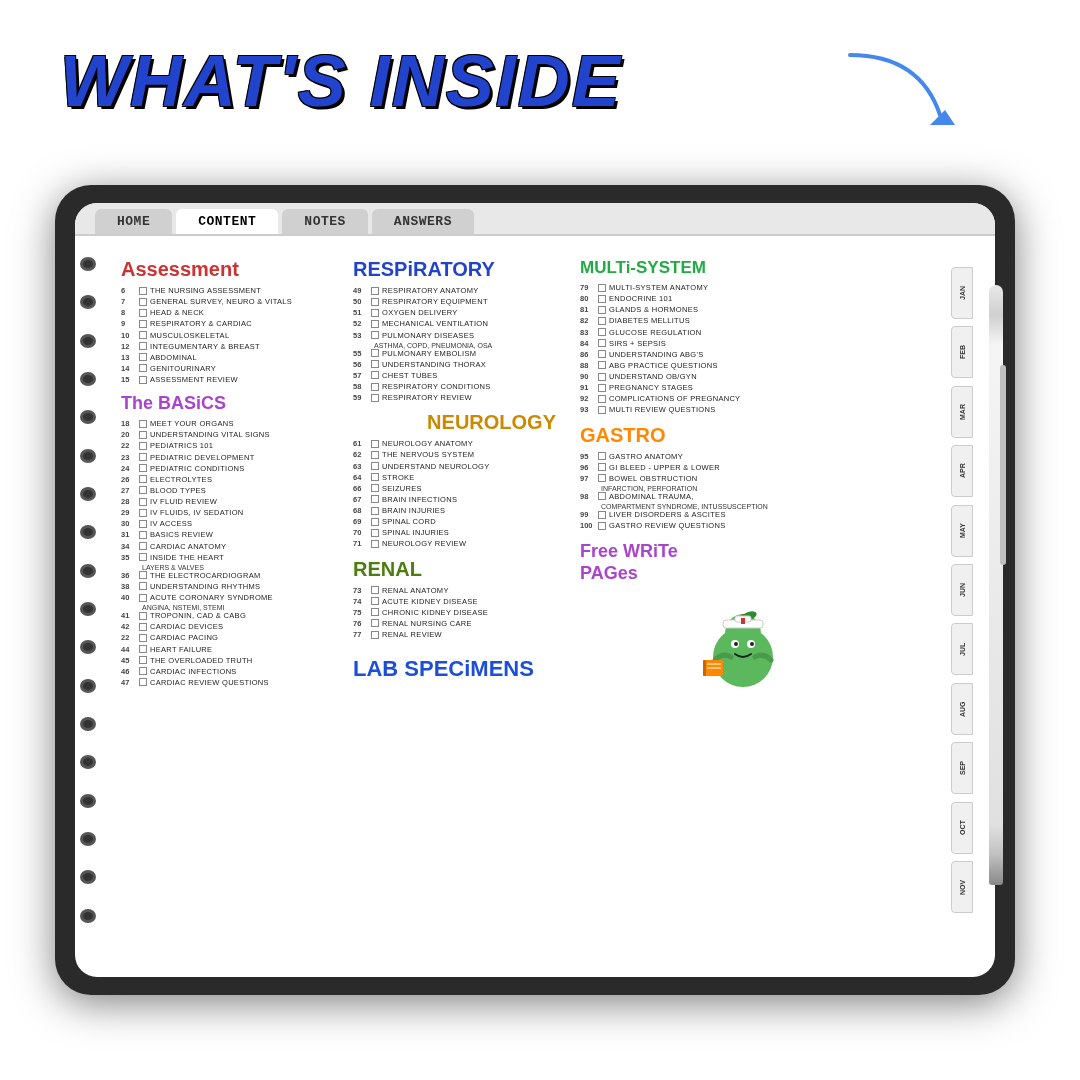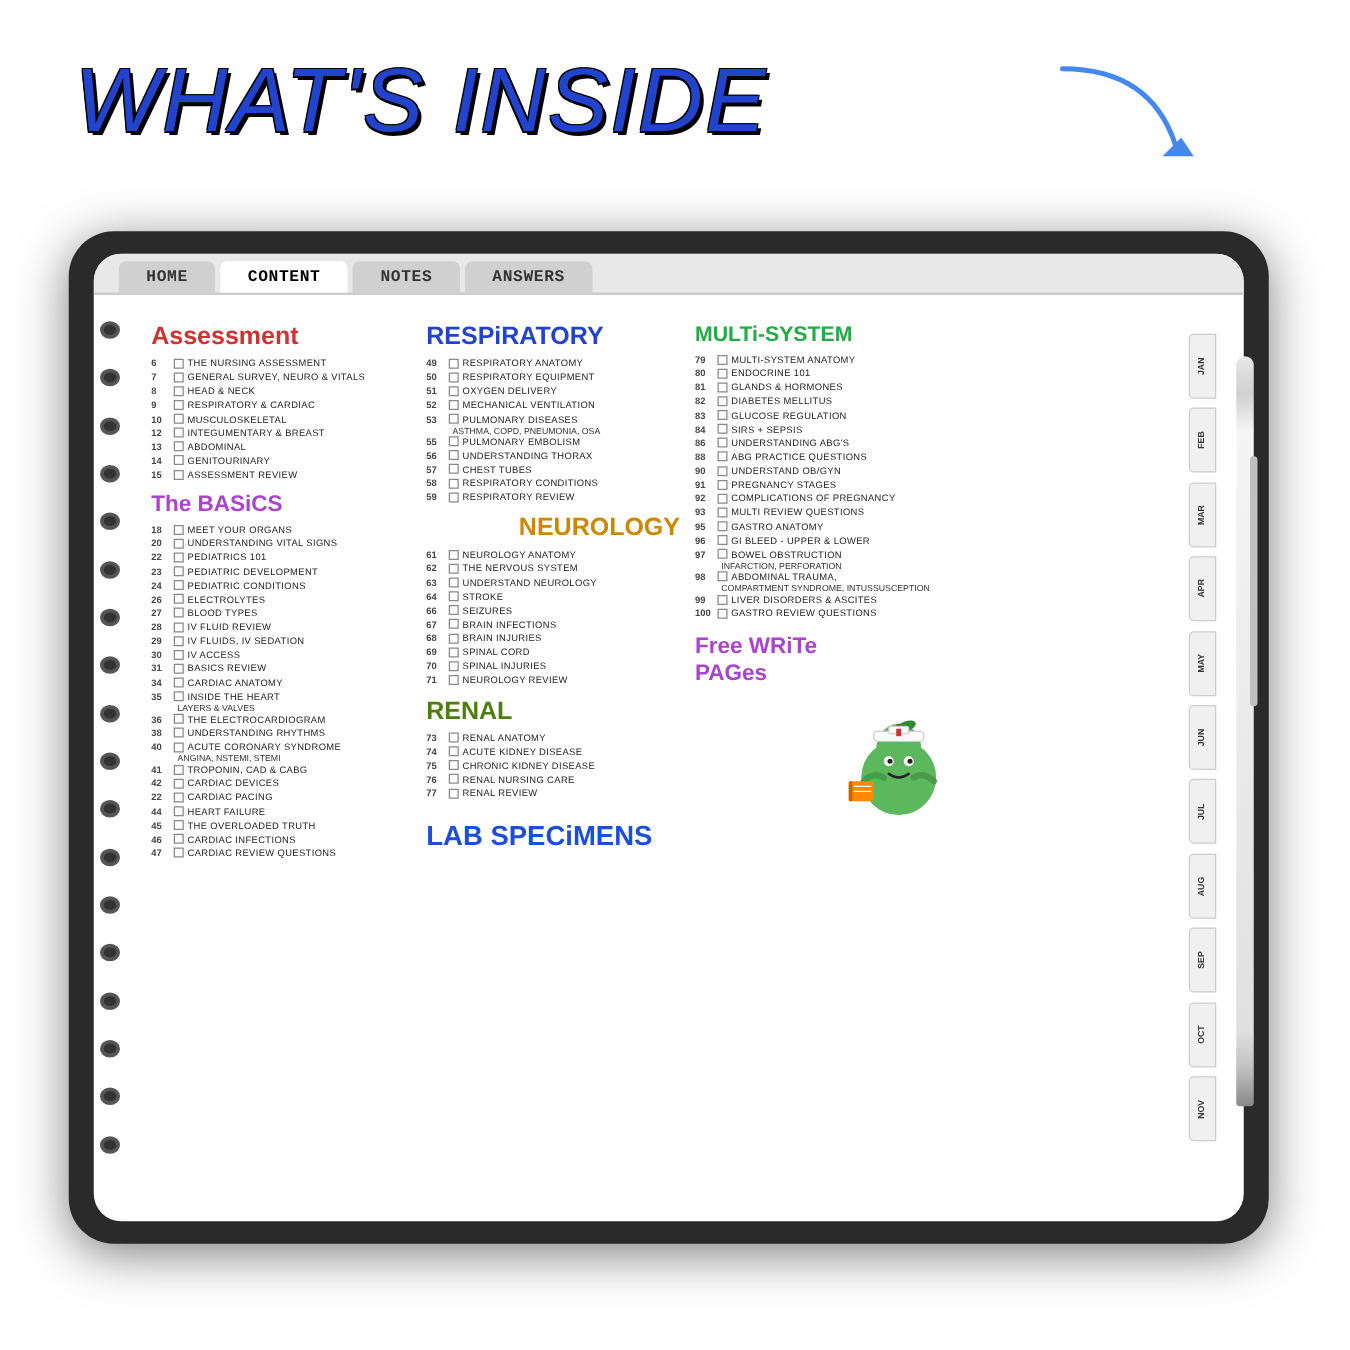--- a/index.html
+++ b/index.html
@@ -15,21 +15,21 @@
     
     .title-area {
       position: absolute;
       top: 40px;
       left: 60px;
       display: flex;
       align-items: center;
     }
     .main-title {
       font-size: 72px;
-      font-weight: 400;
+      font-weight: 700;
       font-style: italic;
       color: #2244cc;
       text-shadow: 3px 3px 0 #000, -1px -1px 0 #000, 1px -1px 0 #000, -1px 1px 0 #000;
       letter-spacing: 2px;
       font-family: 'Arial Black', Arial, sans-serif;
     }
 
     
     .ipad-outer {
       position: absolute;
@@ -122,21 +122,21 @@
     }
     .nav-tab.active {
       background: #ffffff;
       color: #000;
     }
 
     
     .content-area {
       display: flex;
       padding: 14px 14px 10px 40px;
-      gap: 0;
+      gap: 12px;
       height: calc(100% - 46px);
       overflow: hidden;
     }
 
     
     .col {
       flex: 1;
       padding: 0 6px;
     }
 
@@ -675,20 +675,21 @@
               <span class="item-checkbox"></span>
               <span class="item-text">COMPLICATIONS OF PREGNANCY</span>
             </div>
           <div class="list-item">
               <span class="item-num">93</span>
               <span class="item-checkbox"></span>
               <span class="item-text">MULTI REVIEW QUESTIONS</span>
             </div>
         </div>
 
+        <div class="section-heading heading-gastro">GASTRO</div>
         <div>
           <div class="list-item">
               <span class="item-num">95</span>
               <span class="item-checkbox"></span>
               <span class="item-text">GASTRO ANATOMY</span>
             </div>
           <div class="list-item">
               <span class="item-num">96</span>
               <span class="item-checkbox"></span>
               <span class="item-text">GI BLEED - UPPER &amp; LOWER</span>

